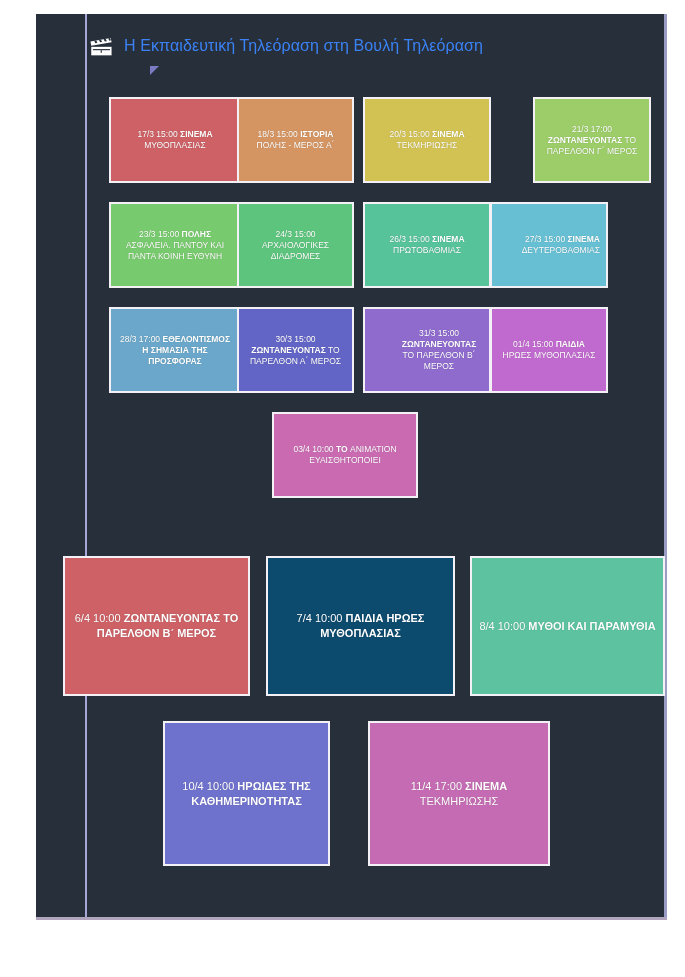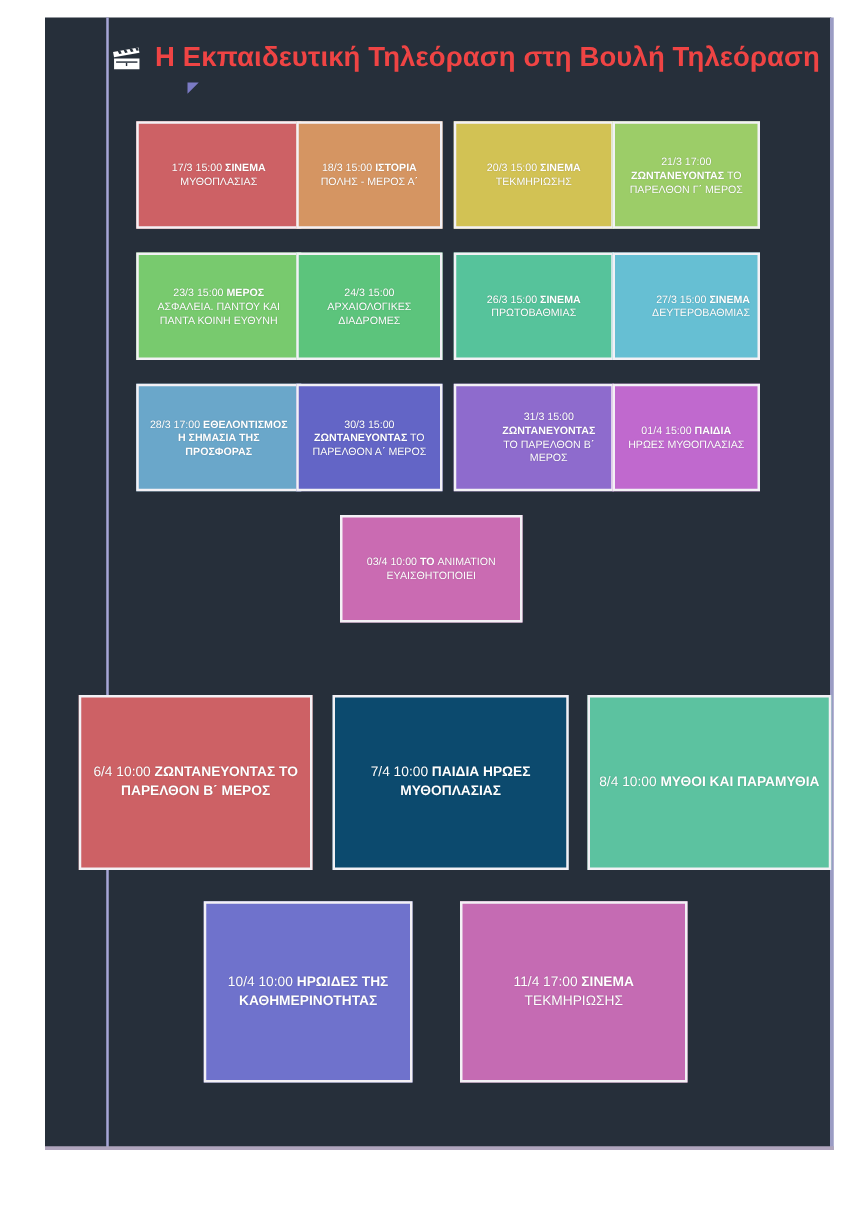--- a/index.html
+++ b/index.html
@@ -64,24 +64,24 @@
     align-items: center;
     gap: 10px;
   }
   #clapper {
     width: 26px;
     height: 26px;
     flex: 0 0 26px;
     display: block;
   }
   #page-title {
-    color: #ef4444;
-    font-size: 22px;
+    color: #3b82f6;
+    font-size: 16px;
     line-height: 26px;
-    font-weight: 700;
+    font-weight: 400;
     white-space: nowrap;
     letter-spacing: 0.1px;
   }
   #title-marker {
     position: absolute;
     left: 150px;
     top: 66px;
     width: 0;
     height: 0;
     border-left: 9px solid #7b7bc4;
@@ -167,26 +167,26 @@
 
 <div class="card r1 c1" style="background: rgb(205, 97, 101);">
     <span class="label"><span>17/3 15:00</span>  <b>ΣΙΝΕΜΑ</b> ΜΥΘΟΠΛΑΣΙΑΣ</span>
   </div>
 <div class="card r1 c2" style="background: rgb(213, 149, 98);">
     <span class="label"><span>18/3 15:00</span>  <b>ΙΣΤΟΡΙΑ</b> ΠΟΛΗΣ - ΜΕΡΟΣ Α΄</span>
   </div>
 <div class="card r1 c3" style="background: rgb(210, 194, 84);">
     <span class="label"><span>20/3 15:00</span>  <b>ΣΙΝΕΜΑ</b> ΤΕΚΜΗΡΙΩΣΗΣ</span>
   </div>
-<div class="card r1 c4" style="background: rgb(156, 205, 104);">
+<div class="card r1 c4" style="background: rgb(156, 205, 104); margin-left: 43px;">
     <span class="label"><span>21/3 17:00</span>  <b>ΖΩΝΤΑΝΕΥΟΝΤΑΣ</b> ΤΟ ΠΑΡΕΛΘΟΝ Γ΄ ΜΕΡΟΣ</span>
   </div>
 
 <div class="card r2 c1" style="background: rgb(120, 202, 110);">
-    <span class="label"><span>23/3 15:00</span>  <b>ΜΕΡΟΣ</b> ΑΣΦΑΛΕΙΑ. ΠΑΝΤΟΥ ΚΑΙ ΠΑΝΤΑ ΚΟΙΝΗ ΕΥΘΥΝΗ</span>
+    <span class="label"><span>23/3 15:00</span>  <b>ΠΟΛΗΣ</b> ΑΣΦΑΛΕΙΑ. ΠΑΝΤΟΥ ΚΑΙ ΠΑΝΤΑ ΚΟΙΝΗ ΕΥΘΥΝΗ</span>
   </div>
 <div class="card r2 c2" style="background: rgb(92, 196, 124);">
     <span class="label"><span>24/3 15:00</span> ΑΡΧΑΙΟΛΟΓΙΚΕΣ ΔΙΑΔΡΟΜΕΣ</span>
   </div>
 <div class="card r2 c3" style="background: rgb(86, 195, 155);">
     <span class="label"><span>26/3 15:00</span>  <b>ΣΙΝΕΜΑ</b> ΠΡΩΤΟΒΑΘΜΙΑΣ</span>
   </div>
 <div class="card r2 c4" style="background: rgb(102, 191, 211); text-align: right;">
     <span class="label"><span>27/3 15:00</span>  <b>ΣΙΝΕΜΑ</b> ΔΕΥΤΕΡΟΒΑΘΜΙΑΣ</span>
   </div>

